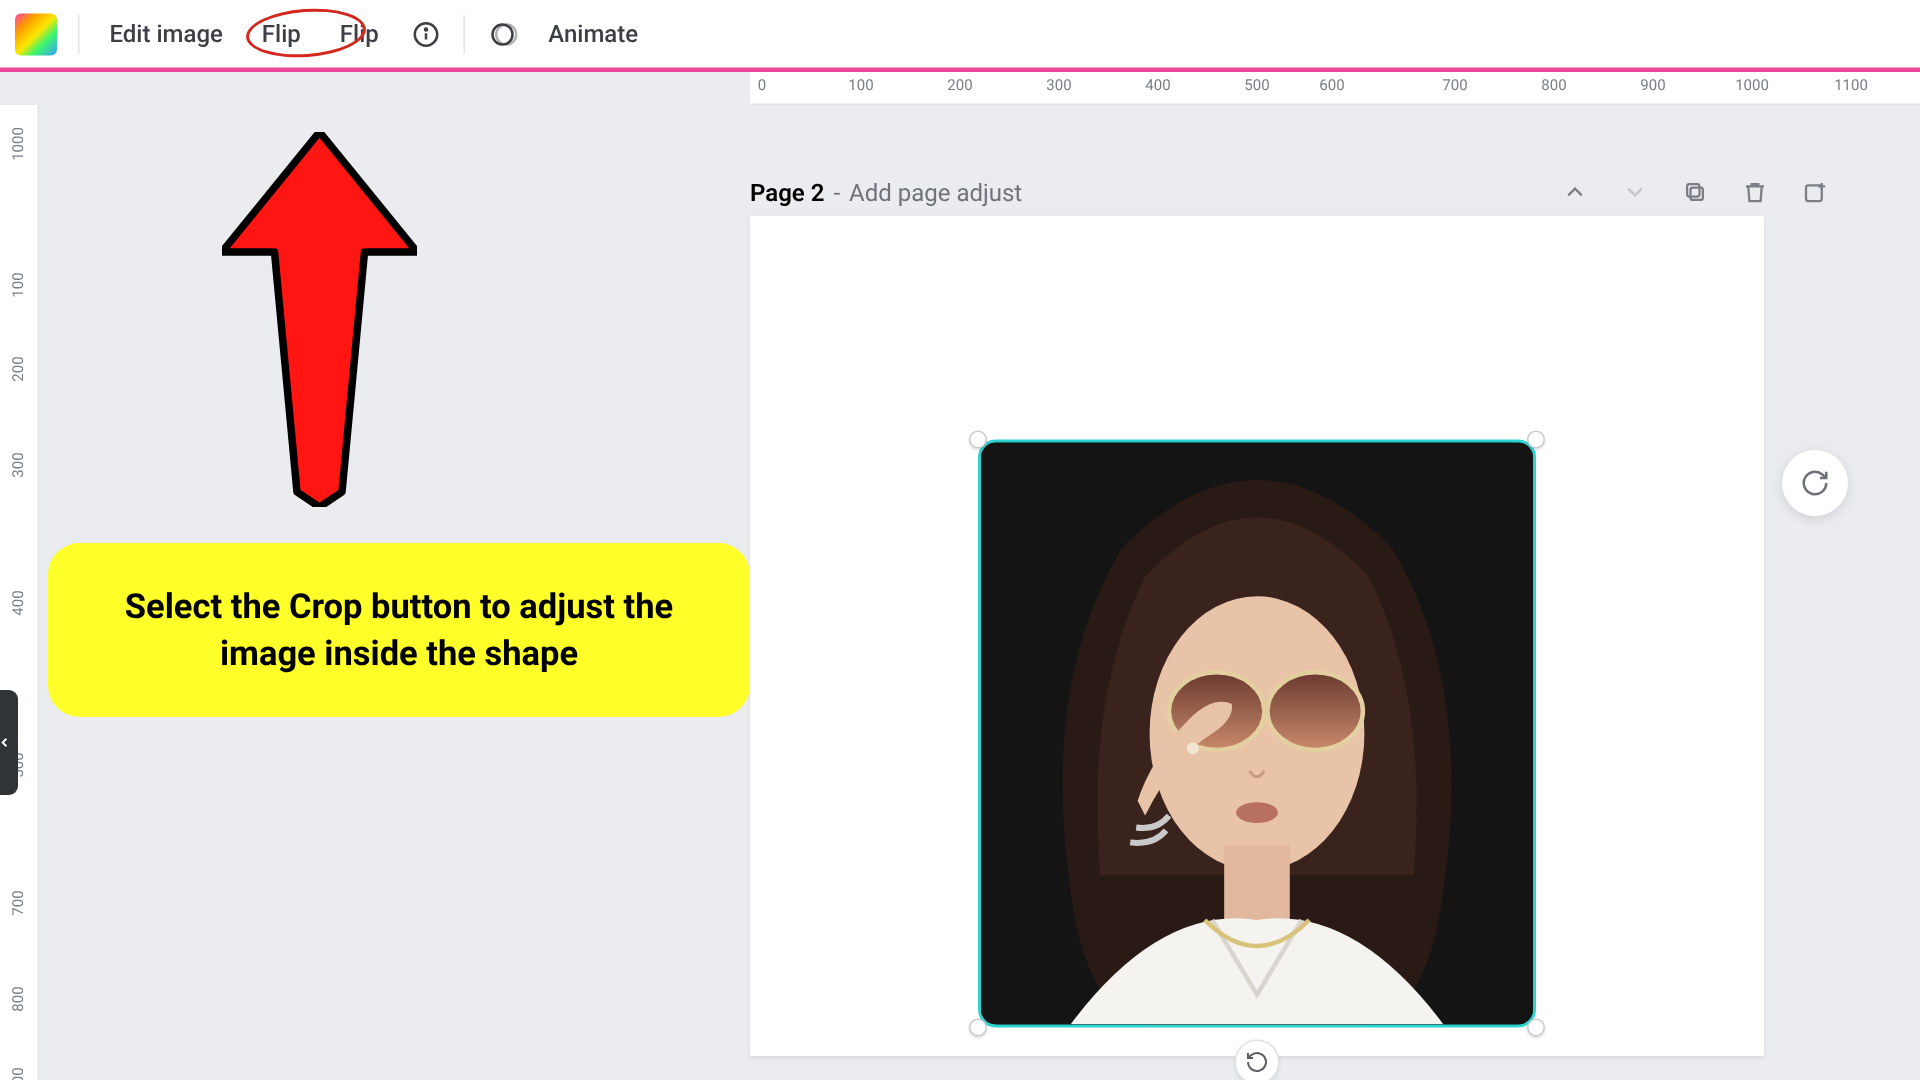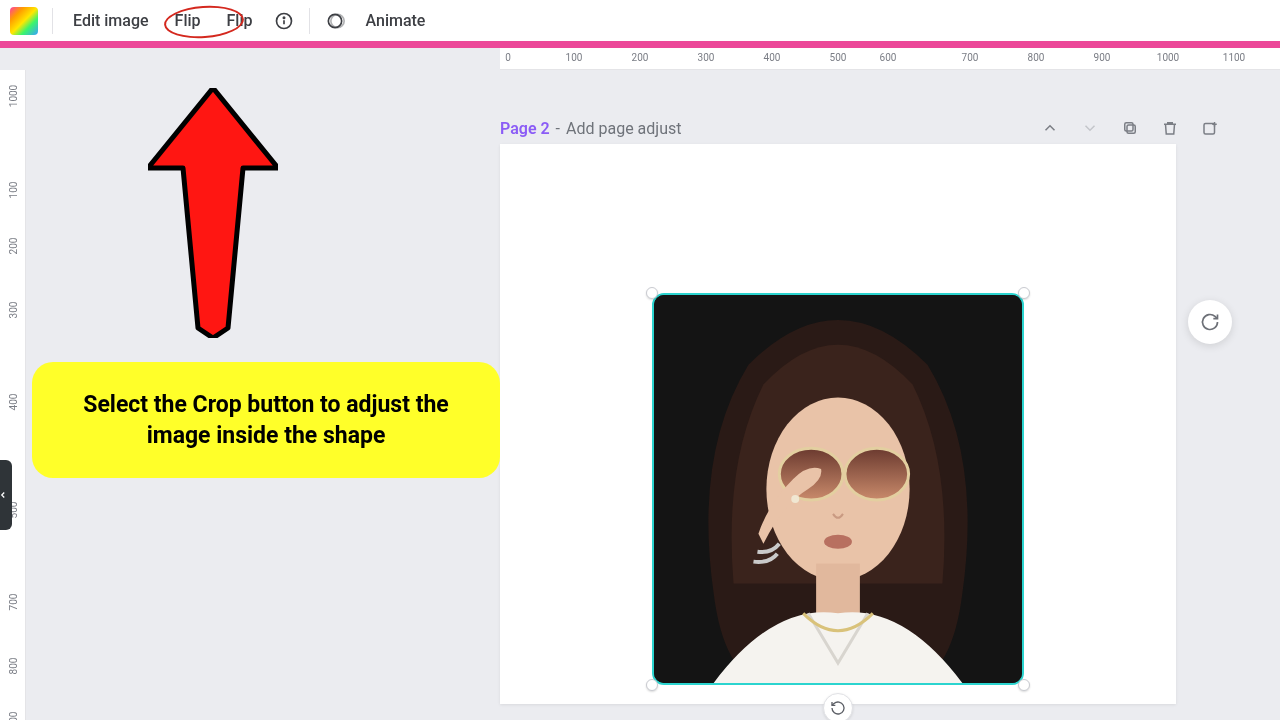--- a/index.html
+++ b/index.html
@@ -15,21 +15,21 @@
   .toolbar {
     position: absolute;
     top: 0; left: 0; right: 0;
     height: 48px;
     background: #fff;
     display: flex;
     align-items: center;
     padding: 0 10px;
     gap: 14px;
     z-index: 10;
-    border-bottom: 7px solid #ec4899;
+    border-bottom: 3px solid #ec4899;
   }
   .color-swatch {
     width: 28px; height: 28px;
     border-radius: 4px;
     background: linear-gradient(135deg,#ff3ea5 0%,#ff9d00 25%,#ffe600 50%,#3bf56b 70%,#39a0ff 100%);
   }
   .tb-btn {
     color: #3d3f44;
     font-size: 16px;
     font-weight: 500;
@@ -102,21 +102,21 @@
     position: absolute;
     top: 114px; left: 500px; right: 60px;
     height: 28px;
     display: flex;
     align-items: center;
     justify-content: space-between;
     color: #6f737a;
     font-size: 16px;
   }
   .page-header .left { display:flex; gap:6px; }
-  .page-header .left strong { color:#8b5cf6; font-weight:600; }
+  .page-header .left strong { color:#000000; font-weight:600; }
   .page-header .actions { display:flex; gap:20px; align-items:center; }
   .page-header .actions .icn { width:20px;height:20px;color:#7b7e85;cursor:pointer;display:flex;align-items:center;justify-content:center; }
   
   .canvas {
     position: absolute;
     top: 144px; left: 500px;
     width: 676px; height: 560px;
     background: #fff;
     box-shadow: 0 1px 3px rgba(0,0,0,0.08);
   }

